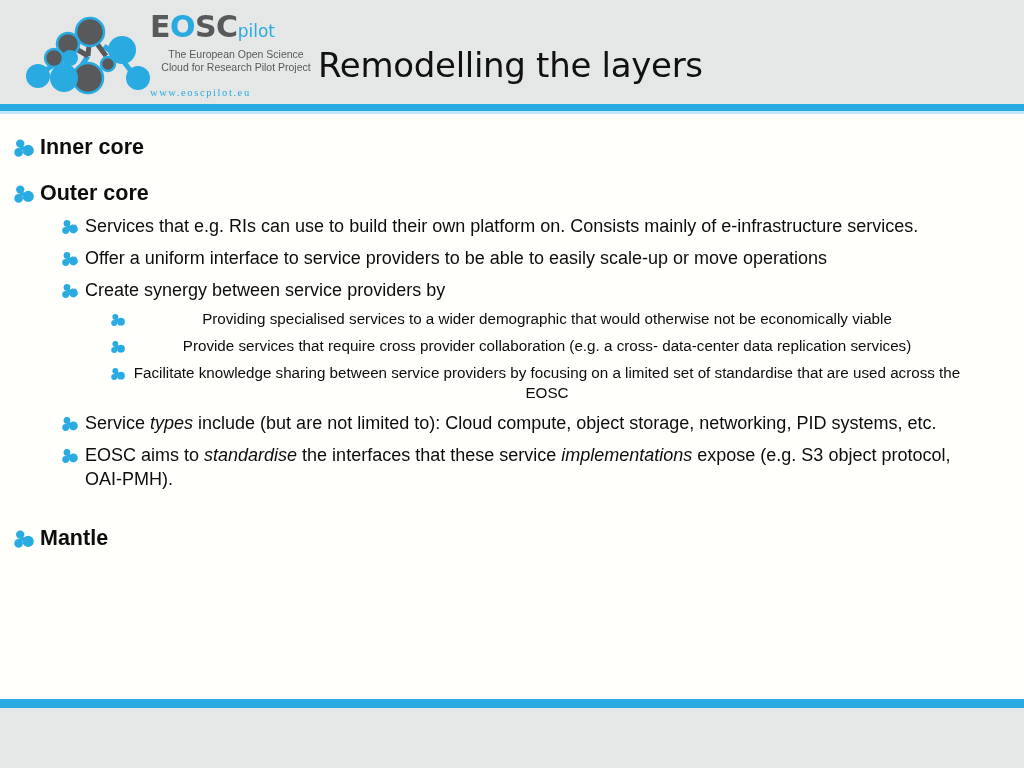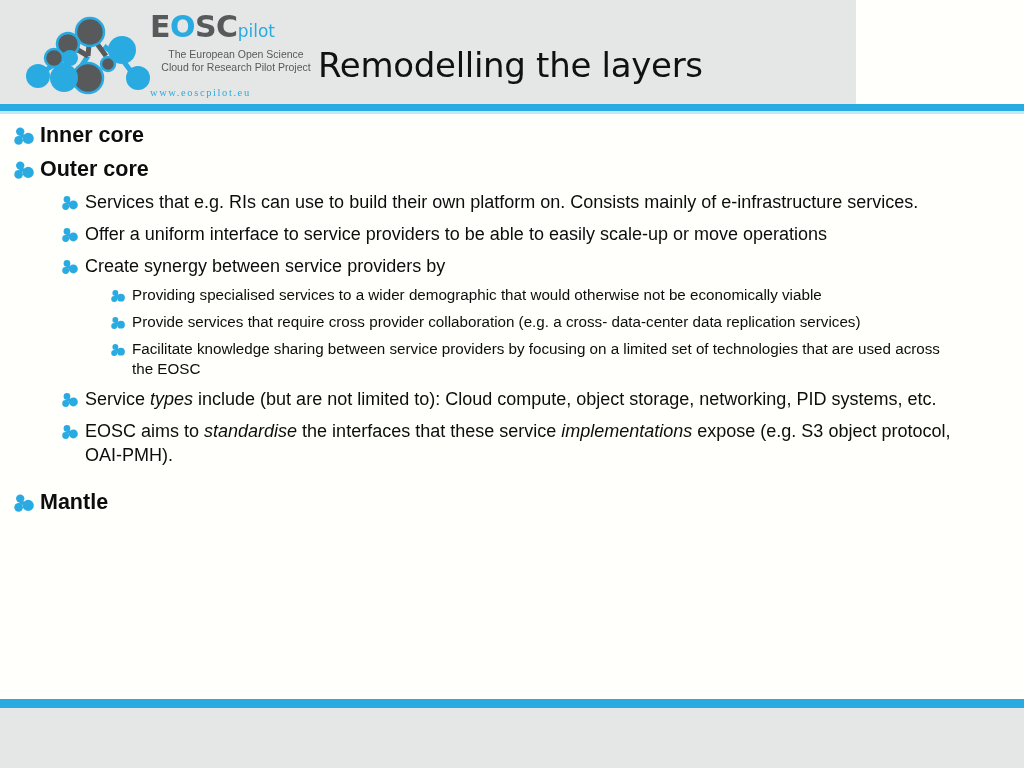--- a/index.html
+++ b/index.html
@@ -12,21 +12,21 @@
     background: #fffffc;
     font-family: "Liberation Sans", sans-serif;
     overflow: hidden;
     position: relative;
   }
 
   
   .header {
     position: absolute;
     left: 0; top: 0;
-    width: 856px;
+    width: 1024px;
     height: 104px;
     background: #e5e6e6;
     box-sizing: border-box;
   }
   .header-rule {
     position: absolute;
     left: 0; top: 104px;
     width: 1024px;
     height: 7px;
     background: #29abe2;
@@ -123,21 +123,21 @@
   .bullet-text {
     flex: 1 1 auto;
     color: #0d0d0d;
     font-family: "Liberation Sans", sans-serif;
   }
   .bullet-text em { font-style: italic; }
 
   
   .lvl1 {
     margin: 0 0 0 14px;
-    padding-top: 8px;
+    padding-top: 20px;
   }
   .lvl1 .bullet-icon { width: 20px; height: 20px; margin: 4px 6px 0 0; }
   .lvl1 .bullet-text {
     font-size: 21.5px;
     font-weight: bold;
     line-height: 26px;
   }
 
   
   .lvl2 {
@@ -156,20 +156,21 @@
   .lvl3 {
     margin: 0 0 0 111px;
     padding-top: 7px;
     max-width: 880px;
   }
   .lvl3 .bullet-icon { width: 14px; height: 14px; margin: 4px 7px 0 0; }
   .lvl3 .bullet-text {
     font-size: 15.2px;
     line-height: 20px;
     max-width: 830px;
+    text-align: center;
   }
 
   .gap-before-mantle { height: 14px; }
 
   
   .footer-rule {
     position: absolute;
     left: 0; top: 699px;
     width: 1024px;
     height: 9px;
@@ -295,21 +296,21 @@
         </svg></span>
       <span class="bullet-text">Provide services that require cross provider collaboration (e.g. a cross- data-center data replication services)</span>
     </div>
     <div class="bullet-row lvl3">
       <span class="bullet-icon"><svg viewBox="0 0 20 20" width="14" height="14">
           <circle cx="6.2" cy="5.6" r="4.2" fill="#29abe2"></circle>
           <circle cx="4.6" cy="14.4" r="4.3" fill="#29abe2"></circle>
           <circle cx="14.2" cy="12.4" r="5.6" fill="#29abe2"></circle>
           <path d="M6.2 5.6 L5.4 12.0 L13.2 11.4 Z" fill="#29abe2"></path>
         </svg></span>
-      <span class="bullet-text">Facilitate knowledge sharing between service providers by focusing on a limited set of technologies that are used across the EOSC</span>
+      <span class="bullet-text">Facilitate knowledge sharing between service providers by focusing on a limited set of standardise that are used across the EOSC</span>
     </div>
     <div class="bullet-row lvl2">
       <span class="bullet-icon"><svg viewBox="0 0 20 20" width="16" height="16">
           <circle cx="6.2" cy="5.6" r="4.2" fill="#29abe2"></circle>
           <circle cx="4.6" cy="14.4" r="4.3" fill="#29abe2"></circle>
           <circle cx="14.2" cy="12.4" r="5.6" fill="#29abe2"></circle>
           <path d="M6.2 5.6 L5.4 12.0 L13.2 11.4 Z" fill="#29abe2"></path>
         </svg></span>
       <span class="bullet-text">Service <em>types</em> include (but are not limited to): Cloud compute, object storage, networking, PID systems, etc.</span>
     </div>

